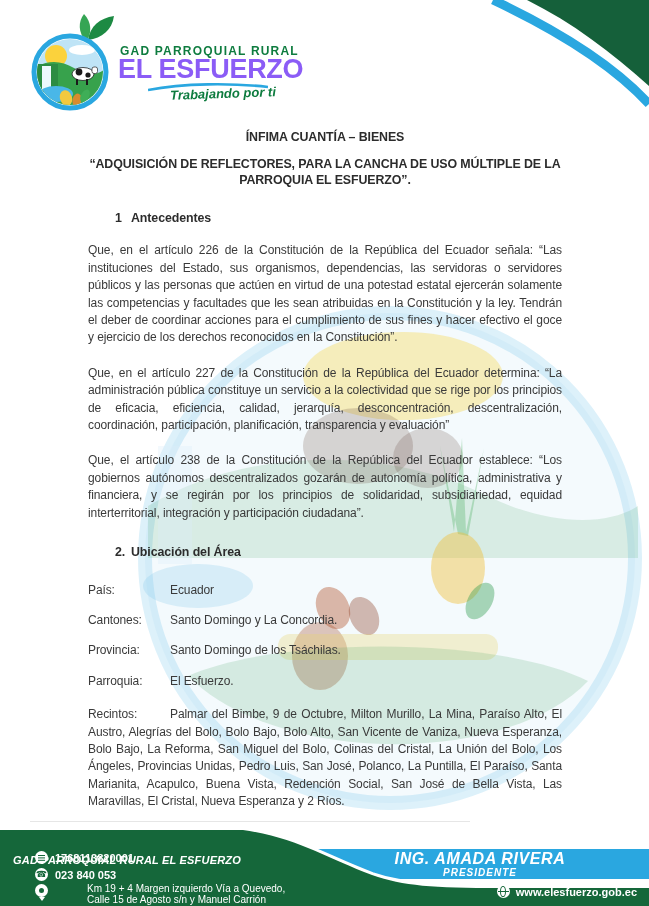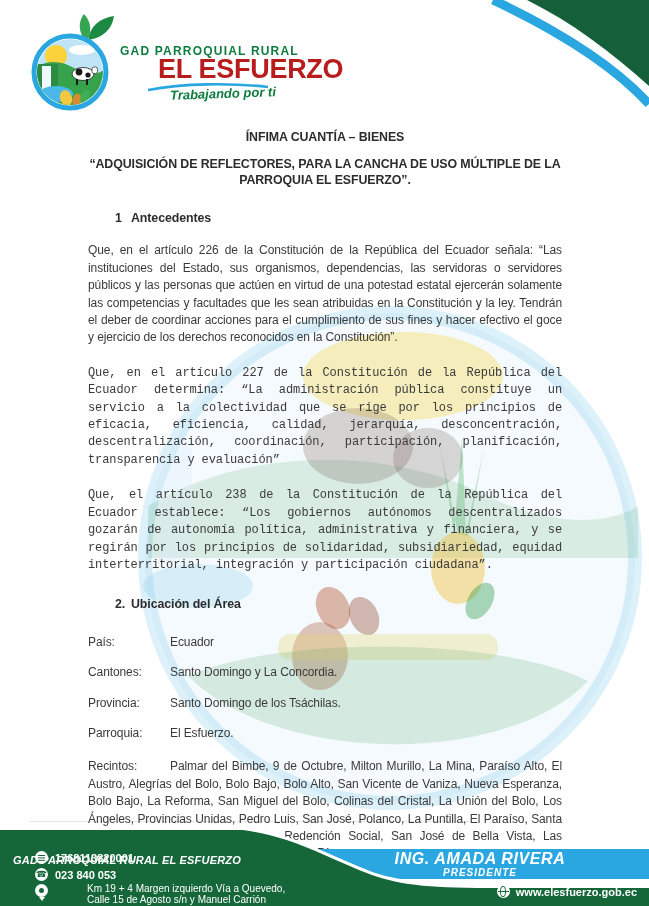--- a/index.html
+++ b/index.html
@@ -13,22 +13,21 @@
   
   .logo-svg{position:absolute;left:26px;top:12px;}
   .org-type{
     position:absolute;left:120px;top:44px;
     font-size:12px;font-weight:bold;letter-spacing:1.2px;
     color:#0e7c3f;
   }
   .org-name{
     position:absolute;left:118px;top:54px;
     font-size:27px;font-weight:bold;letter-spacing:-0.3px;
-    color:#b91c1c;
-    margin-left:40px;
+    color:#8b5cf6;
   }
   .swoosh-svg{position:absolute;left:148px;top:82px;}
   .tagline{
     position:absolute;left:170px;top:86px;
     font-size:13px;font-style:italic;font-weight:bold;
     color:#0e7c3f;transform:rotate(-2deg);
   }
   .corner-svg{position:absolute;right:0;top:0;}
   
   .watermark{position:absolute;left:128px;top:296px;z-index:0;}
@@ -36,21 +35,21 @@
   .content{
     position:absolute;left:88px;top:120px;width:474px;z-index:1;
     font-size:12px;line-height:17.4px;letter-spacing:-0.1px;color:#3a3a3a;
   }
   .doc-title{ text-align:center;font-weight:bold;color:#2c2c2c;font-size:12.4px;line-height:16px;margin:0; }
   .doc-title.t2{margin-top:9px;}
   .doc-title.t3{margin-top:11px;}
   .sec-heading{ margin:22px 0 0 27px;font-weight:bold;color:#2c2c2c;font-size:12.4px; }
   .sec-heading .sec-num{display:inline-block;min-width:16px;}
   .para{ text-align:justify;margin:15px 0 0 0; }
-  .para.gap{margin-top:18px;font-family:Liberation Mono, monospace;}
+  .para.gap{margin-top:18px;}
   .field-row{margin-top:13px;line-height:17.4px;}
   .field-label{display:inline-block;width:82px;vertical-align:top;}
   .recintos{ text-align:justify;margin-top:16px; }
   .pre-footer-line{position:absolute;left:30px;top:821px;width:440px;height:1px;background:#e6e6e6;}
   
   .footer{position:absolute;left:0;bottom:0;width:649px;height:76px;z-index:2;}
   .footer-svg{position:absolute;left:0;top:0;}
   .footer-org{
     position:absolute;left:13px;top:24px;
     color:#fff;font-weight:bold;font-size:11px;letter-spacing:0.2px;font-style:italic;

